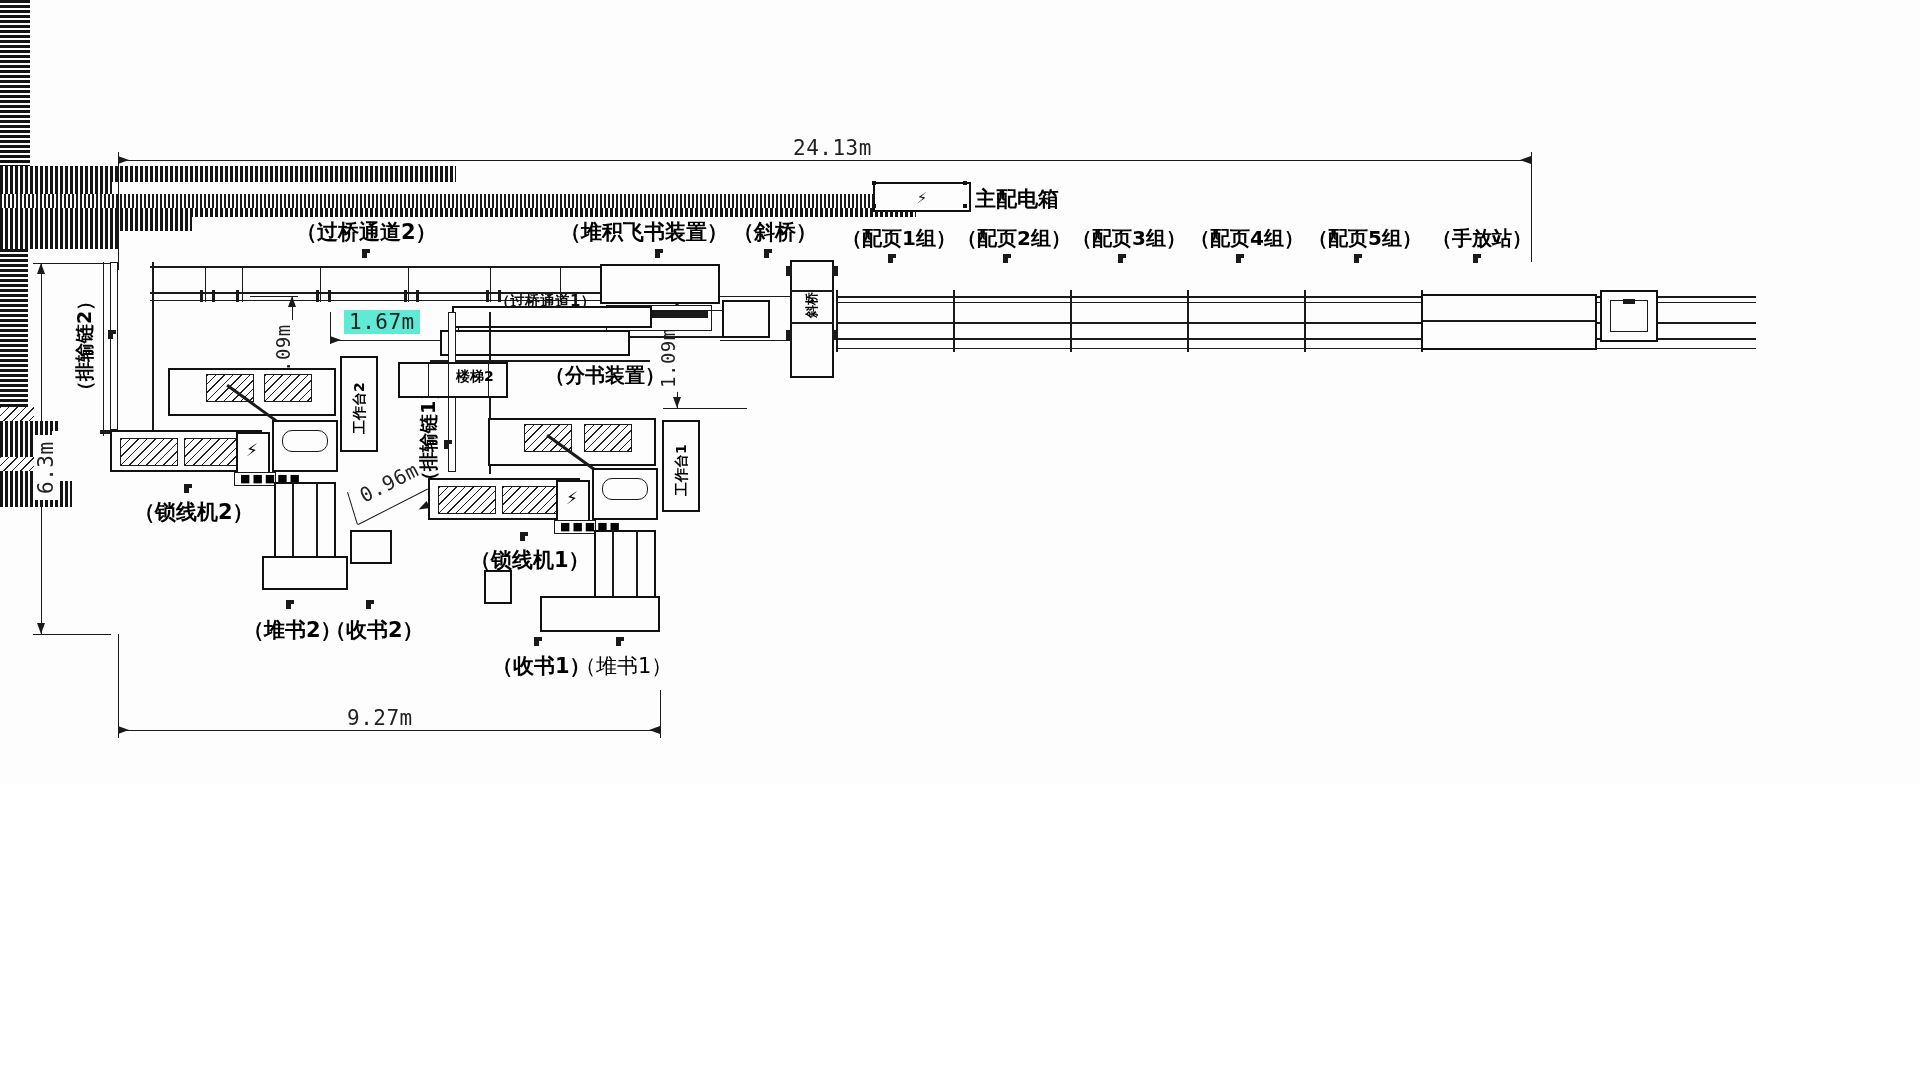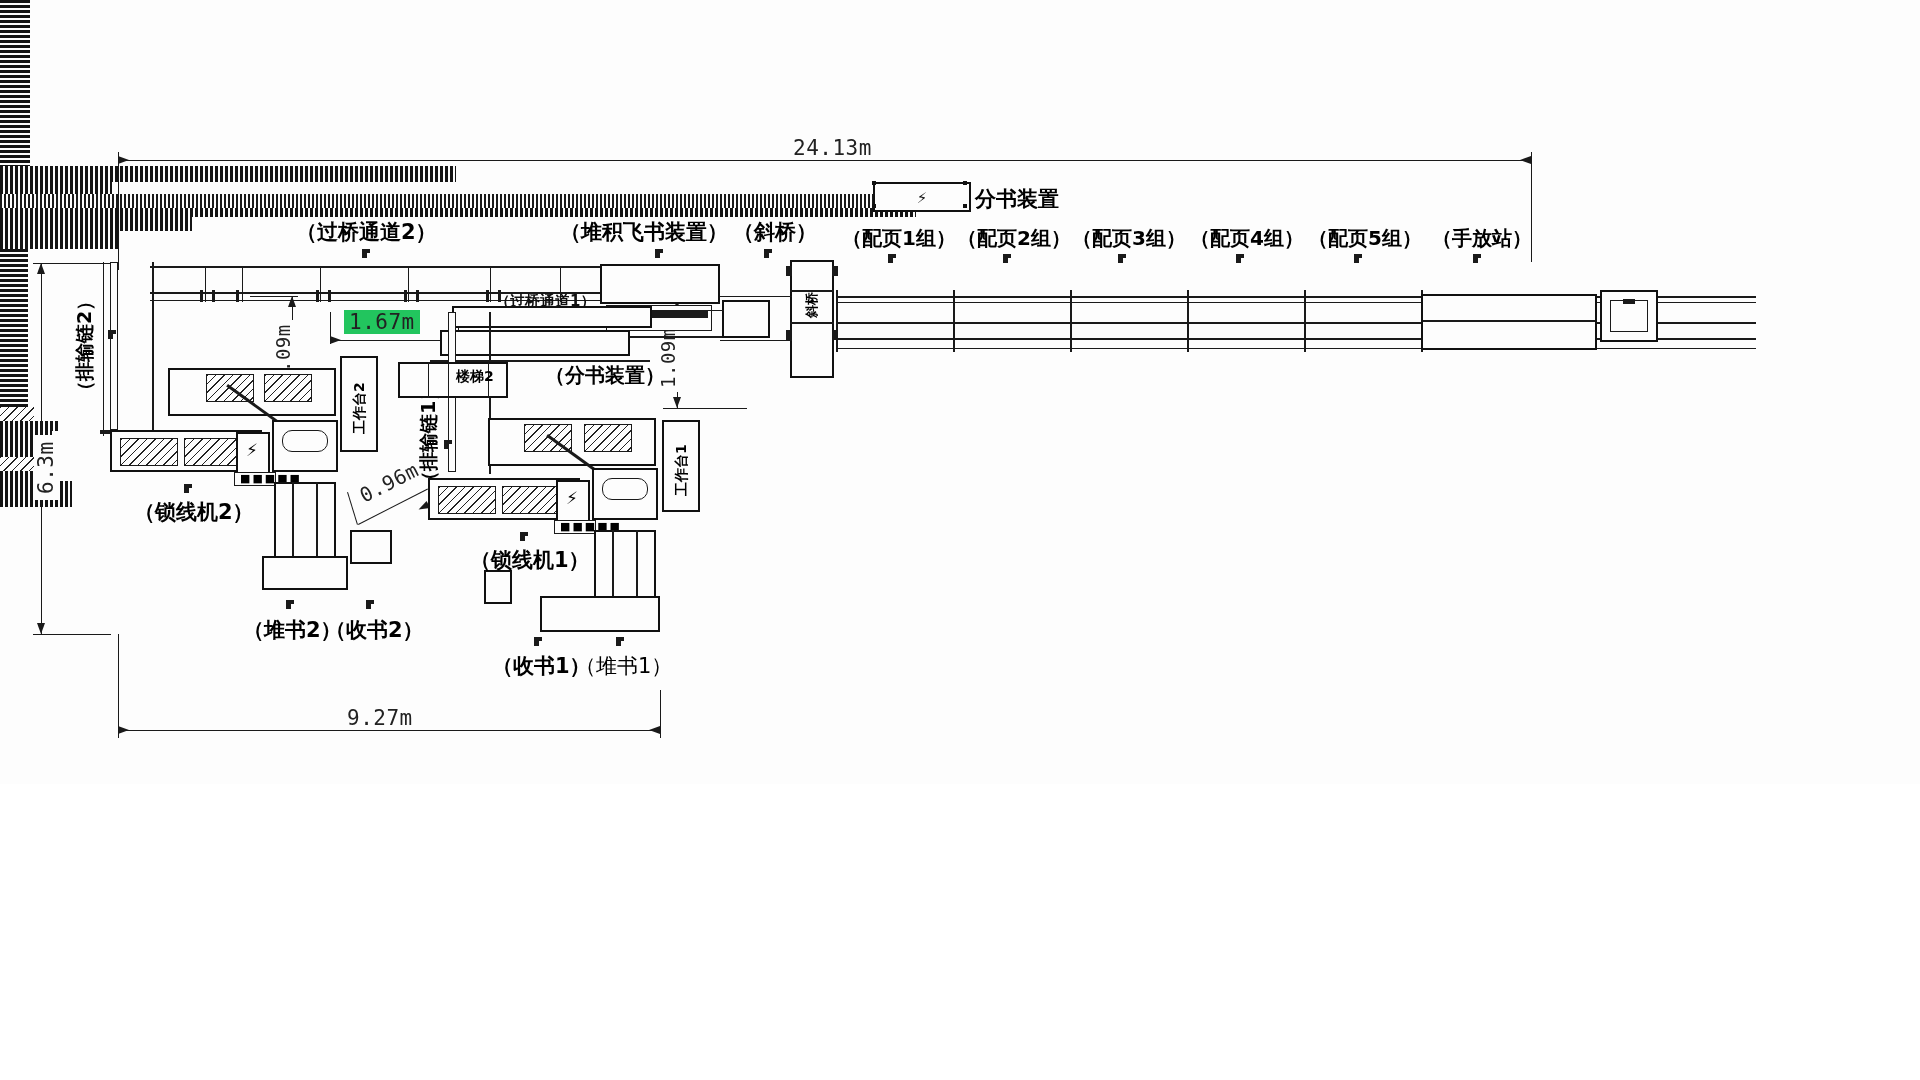--- a/index.html
+++ b/index.html
@@ -91,41 +91,41 @@
   <div class="arrD" style="left:288px;top:395px;"></div>
   <div class="ln hl" style="left:250px;top:296px;width:48px;height:1px;"></div>
   <div class="ln hl" style="left:250px;top:406px;width:48px;height:1px;"></div>
   <div class="dim rot90" style="left:272px;top:388px;font-size:19px;background:#fdfdfd;padding:0 4px;">1.09m</div>
 
   <div class="ln hl" style="left:330px;top:340px;width:128px;height:1px;"></div>
   <div class="arrR" style="left:330px;top:336px;"></div>
   <div class="arrL" style="left:447px;top:336px;"></div>
   <div class="ln vl" style="left:330px;top:312px;width:1px;height:32px;"></div>
   <div class="ln vl" style="left:458px;top:312px;width:1px;height:32px;"></div>
-  <div class="dim" style="left:344px;top:310px;font-size:21px;background:#22c55e;padding:0 5px;">1.67m</div>
+  <div class="dim" style="left:344px;top:310px;font-size:21px;background:#5eead4;padding:0 5px;">1.67m</div>
 
   <div class="ln vl" style="left:677px;top:300px;width:1px;height:108px;"></div>
   <div class="arrU" style="left:673px;top:300px;"></div>
   <div class="arrD" style="left:673px;top:397px;"></div>
   <div class="ln hl" style="left:663px;top:408px;width:84px;height:1px;"></div>
   <div class="dim rot90" style="left:657px;top:392px;font-size:19px;background:#fdfdfd;padding:0 4px;">1.09m</div>
 
   <div class="ln" style="left:358px;top:524px;width:78px;height:1px;transform-origin:0 0;transform:rotate(-27deg);"></div>
   <div class="ln" style="left:348px;top:492px;width:34px;height:1px;transform-origin:0 0;transform:rotate(73deg);"></div>
   <div class="dim" style="left:352px;top:488px;font-size:20px;transform-origin:0 0;transform:rotate(-27deg);background:#fdfdfd;padding:0 4px;">0.96m</div>
   <div class="arrL" style="left:418px;top:503px;transform:rotate(-27deg);"></div>
 
   <div class="ebox" style="left:873px;top:182px;width:94px;height:26px;">
     <span class="bolt">⚡</span>
   </div>
   <div class="corner" style="left:872px;top:181px;"></div>
   <div class="corner" style="left:963px;top:181px;"></div>
   <div class="corner" style="left:872px;top:204px;"></div>
   <div class="corner" style="left:963px;top:204px;"></div>
-  <div class="lbl" style="left:975px;top:185px;font-size:21px;font-weight:bold;">分书装置</div>
+  <div class="lbl" style="left:975px;top:185px;font-size:21px;font-weight:bold;">主配电箱</div>
 
   <div class="lbl" style="left:296px;top:218px;font-size:21px;font-weight:bold;">（过桥通道2）</div>
   <div class="pin" style="left:362px;top:249px;"></div>
 
   <div class="lbl" style="left:560px;top:218px;font-size:21px;font-weight:bold;">（堆积飞书装置）</div>
   <div class="pin" style="left:655px;top:249px;"></div>
 
   <div class="lbl" style="left:733px;top:218px;font-size:21px;font-weight:bold;">（斜桥）</div>
   <div class="pin" style="left:764px;top:249px;"></div>
 

